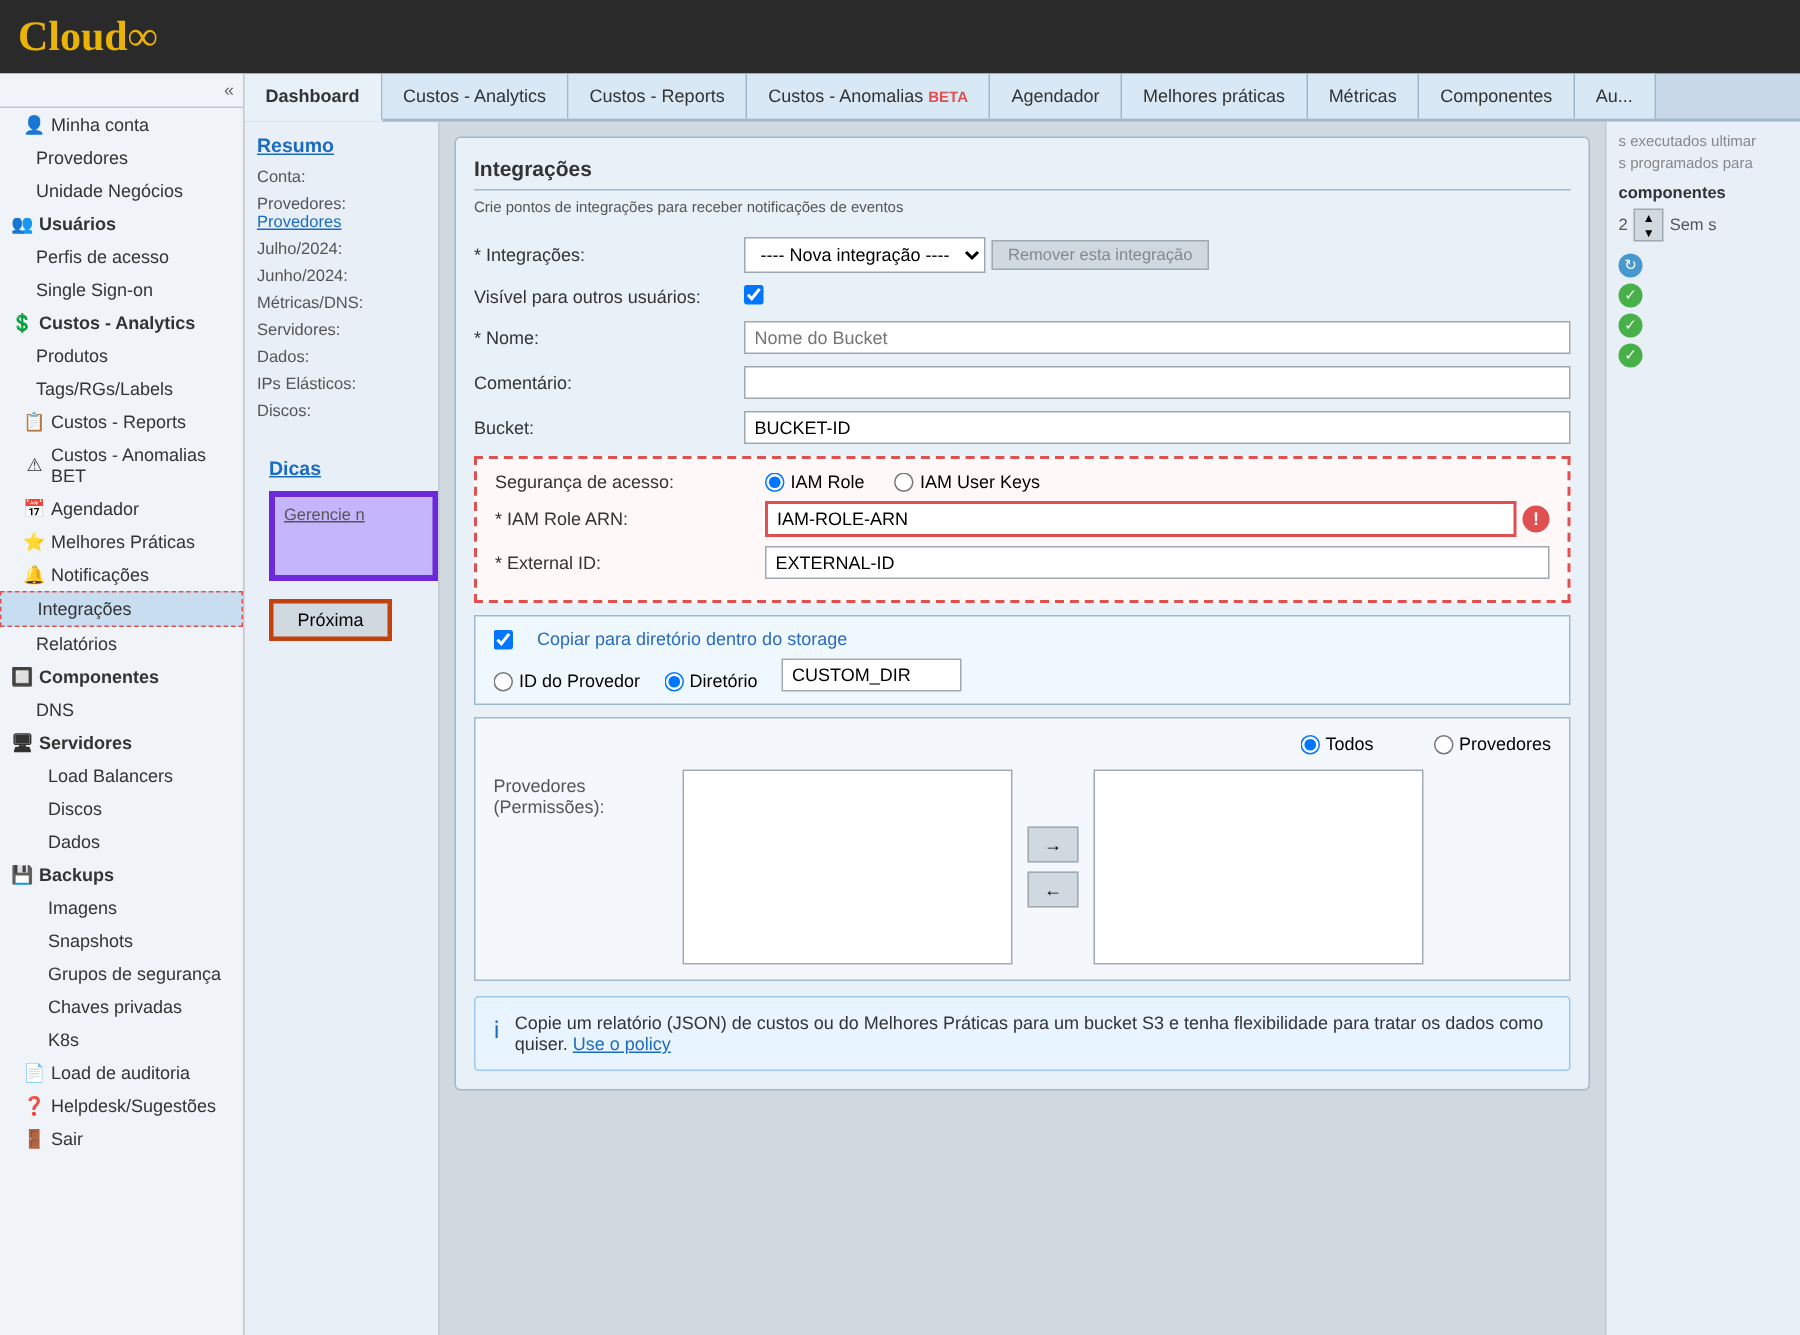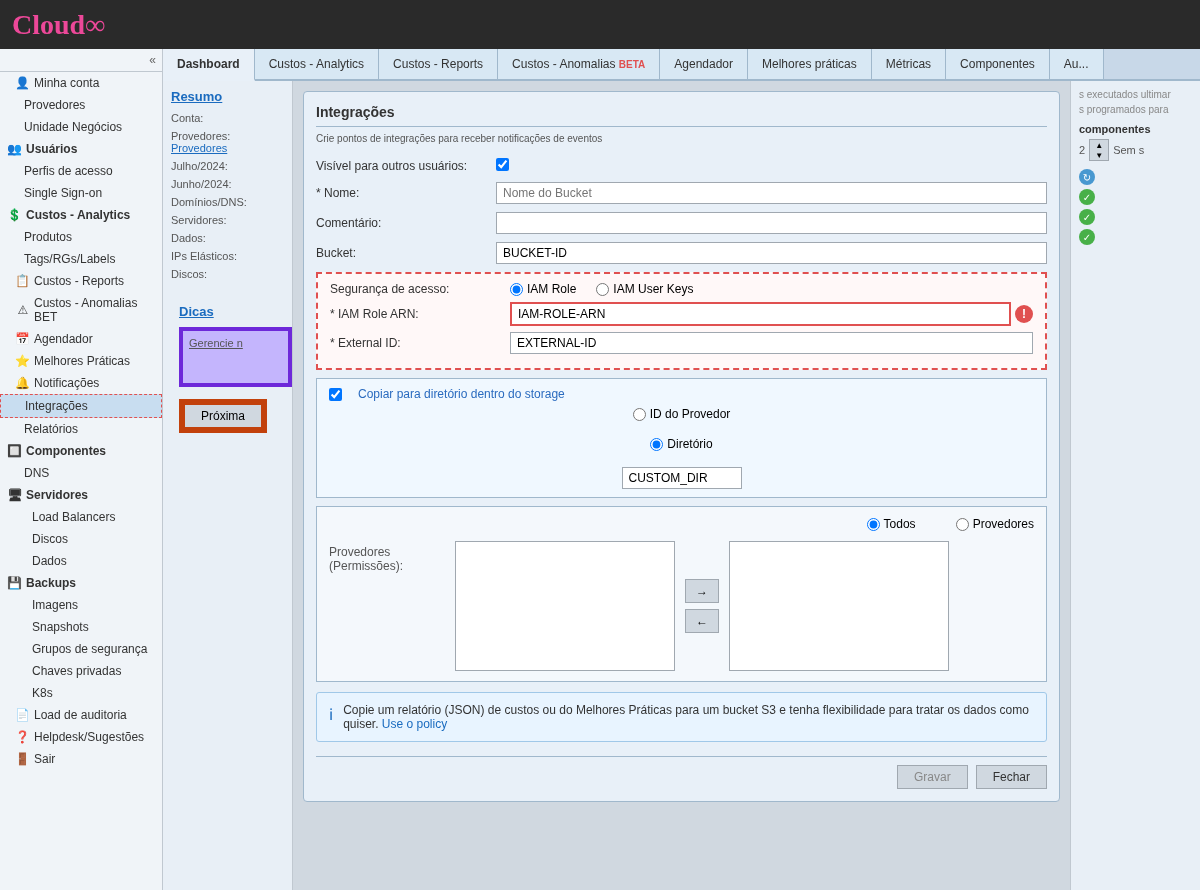--- a/index.html
+++ b/index.html
@@ -1,20 +1,20 @@
 <!DOCTYPE html>
 <html><head>
   <meta charset="utf-8">
   <style>
     * { box-sizing: border-box; margin: 0; padding: 0; }
     body { font-family: Arial, sans-serif; font-size: 12px; background: #d0d8e0; overflow: hidden; height: 890px; width: 1200px; }
 
     
     .header { background: #2a2a2a; height: 49px; display: flex; align-items: center; padding: 0 12px; }
-    .logo { color: #ec4899; font-size: 28px; font-weight: bold; font-family: Georgia, serif; }
+    .logo { color: #eab308; font-size: 28px; font-weight: bold; font-family: Georgia, serif; }
 
     
     .main-layout { display: flex; height: calc(890px - 49px); }
 
     
     .sidebar { width: 163px; background: #f0f4f8; border-right: 1px solid #c0c8d0; overflow-y: auto; flex-shrink: 0; }
     .sidebar-collapse-btn { text-align: right; padding: 4px 6px; border-bottom: 1px solid #c0c8d0; cursor: pointer; color: #666; }
     .sidebar-item { padding: 4px 8px 4px 16px; cursor: pointer; color: #333; display: flex; align-items: center; gap: 4px; }
     .sidebar-item.active { background: #c8ddf0; border: 1px dashed #e05050; }
     .sidebar-item.indent1 { padding-left: 24px; }
@@ -34,21 +34,21 @@
     
     .main-content { display: flex; flex: 1; overflow: hidden; }
 
     
     .left-panel { width: 130px; background: #e8eff6; border-right: 1px solid #c0c8d0; padding: 8px; flex-shrink: 0; overflow-y: auto; }
     .left-panel h3 { font-size: 13px; color: #1a6bbf; text-decoration: underline; margin-bottom: 8px; cursor: pointer; }
     .left-panel .label { color: #555; font-size: 11px; margin-top: 6px; }
     .left-panel .link { color: #1a6bbf; text-decoration: underline; cursor: pointer; font-size: 11px; }
     .left-panel .dicas { margin-top: 16px; }
     .dicas-box { background: #c4b5fd; border: 4px solid #6d28d9; padding: 6px; margin-top: 6px; min-height: 60px; font-size: 11px; color: #555; text-decoration: underline; }
-    .proxima-btn { margin-top: 12px; background: #d0d8e0; border: 6px solid #c2410c; padding: 4px 16px; cursor: pointer; font-size: 12px; display: block; text-align: center; }
+    .proxima-btn { margin-top: 12px; background: #d0d8e0; border: 3px solid #c2410c; padding: 4px 16px; cursor: pointer; font-size: 12px; display: block; text-align: center; }
 
     
     .right-panel { flex: 1; padding: 10px; overflow-y: auto; }
     .integrations-card { background: #e8f0f8; border: 1px solid #a0b8cc; border-radius: 4px; padding: 12px; }
     .integrations-title { font-size: 14px; font-weight: bold; color: #333; margin-bottom: 6px; border-bottom: 1px solid #a0b8cc; padding-bottom: 6px; }
     .integrations-subtitle { color: #555; font-size: 10px; margin-bottom: 14px; }
 
     .form-row { display: flex; align-items: center; margin-bottom: 8px; }
     .form-label { width: 180px; flex-shrink: 0; color: #333; font-size: 12px; }
     .form-control { flex: 1; }
@@ -63,36 +63,36 @@
     .security-row { display: flex; align-items: center; margin-bottom: 6px; }
     .security-label { width: 180px; flex-shrink: 0; color: #333; font-size: 12px; }
     .radio-group { display: flex; gap: 20px; align-items: center; }
     .radio-option { display: flex; align-items: center; gap: 4px; cursor: pointer; }
     .input-with-icon { display: flex; align-items: center; gap: 4px; flex: 1; }
     .input-with-icon input { flex: 1; padding: 3px 6px; border: 2px solid #e05050; font-size: 12px; background: #fff; }
     .error-icon { width: 18px; height: 18px; background: #e05050; border-radius: 50%; color: #fff; display: flex; align-items: center; justify-content: center; font-weight: bold; font-size: 12px; flex-shrink: 0; }
 
     
     .copy-dir-box { border: 1px solid #a0b8cc; padding: 8px 12px; margin-top: 8px; background: #f0f8ff; }
-    .copy-dir-row { display: flex; align-items: center; gap: 16px; flex-direction: column; }
+    .copy-dir-row { display: flex; align-items: flex-end; gap: 16px; }
     .copy-dir-label { display: flex; align-items: center; gap: 16px; color: #2a6bbf; font-size: 12px; margin-bottom: 6px; }
     .dir-input { padding: 3px 6px; border: 1px solid #a0a8b0; font-size: 12px; width: 120px; }
 
     
     .provedores-box { border: 1px solid #a0b8cc; padding: 10px 12px; margin-top: 8px; background: #f4f8fc; }
     .provedores-radio-row { display: flex; justify-content: flex-end; gap: 40px; margin-bottom: 10px; }
     .prov-row-label { color: #555; font-size: 12px; width: 120px; flex-shrink: 0; padding-top: 4px; }
     .list-box { width: 220px; height: 130px; border: 1px solid #a0a8b0; background: #fff; overflow-y: auto; }
     .transfer-btns { display: flex; flex-direction: column; gap: 6px; justify-content: center; align-items: center; padding: 0 4px; }
     .transfer-btn { padding: 4px 10px; background: #d0d8e0; border: 1px solid #a0a8b0; cursor: pointer; font-size: 12px; }
 
     
     .info-box { background: #e8f4ff; border: 1px solid #a0c8e8; padding: 10px 12px; margin-top: 10px; display: flex; gap: 10px; font-size: 12px; color: #333; border-radius: 3px; }
     .info-icon { color: #1a6bbf; font-size: 16px; flex-shrink: 0; }
-    .info-link { color: #1a6bbf; cursor: pointer; }
+    .info-link { color: #1a6bbf; text-decoration: underline; cursor: pointer; }
 
     
     .card-footer { display: flex; justify-content: flex-end; gap: 8px; margin-top: 14px; padding-top: 8px; border-top: 1px solid #a0b8cc; }
     .btn-gravar { padding: 4px 16px; background: #d0d8e0; border: 1px solid #a0a8b0; color: #888; cursor: pointer; font-size: 12px; }
     .btn-fechar { padding: 4px 16px; background: #d0d8e0; border: 1px solid #a0a8b0; color: #333; cursor: pointer; font-size: 12px; }
 
     
     .stats-panel { width: 130px; background: #e8eff6; border-left: 1px solid #c0c8d0; padding: 8px; flex-shrink: 0; font-size: 11px; color: #555; overflow-y: auto; }
     .stats-panel .section-title { font-weight: bold; color: #333; margin-bottom: 4px; }
     .stats-num { display: flex; align-items: center; gap: 4px; margin-bottom: 4px; }
@@ -242,40 +242,51 @@
 
     <div class="main-content">
 
       <div class="left-panel">
         <h3>Resumo</h3>
         <div class="label">Conta:</div>
         <div class="label">Provedores:</div>
         <div class="link">Provedores</div>
         <div class="label">Julho/2024:</div>
         <div class="label">Junho/2024:</div>
-        <div class="label">Domínios/DNS:</div>
+        <div class="label">Métricas/DNS:</div>
         <div class="label">Servidores:</div>
         <div class="label">Dados:</div>
         <div class="label">IPs Elásticos:</div>
         <div class="label">Discos:</div>
 
         <div class="dicas left-panel">
           <h3>Dicas</h3>
           <div class="dicas-box">
             <span>Gerencie n</span>
           </div>
           <button class="proxima-btn">Próxima</button>
         </div>
       </div>
 
       <div class="right-panel">
         <div class="integrations-card">
           <div class="integrations-title">Integrações</div>
           <div class="integrations-subtitle">Crie pontos de integrações para receber notificações de eventos</div>
 
+          <div class="form-row">
+            <div class="form-label">* Integrações:</div>
+            <div class="form-control">
+              <div class="select-with-btn">
+                <select>
+                  <option>---- Nova integração ----</option>
+                </select>
+                <button class="btn-remove">Remover esta integração</button>
+              </div>
+            </div>
+          </div>
 
 
           <div class="form-row">
             <div class="form-label">Visível para outros usuários:</div>
             <div class="form-control">
               <input type="checkbox" checked="" style="">
             </div>
           </div>
 
           <div class="form-row">
@@ -374,24 +385,20 @@
           </div>
 
           <div class="info-box">
             <span class="info-icon">ℹ</span>
             <span>
               <span>Copie um relatório (JSON) de custos ou do Melhores Práticas para um bucket S3 e tenha flexibilidade para tratar os dados como quiser.</span>
               <a class="info-link">Use o policy</a>
             </span>
           </div>
 
-          <div class="card-footer">
-            <button class="btn-gravar">Gravar</button>
-            <button class="btn-fechar">Fechar</button>
-          </div>
         </div>
       </div>
 
       <div class="stats-panel">
         <div style="font-size:10px; color:#888; margin-bottom:4px;">s executados ultimar</div>
         <div style="font-size:10px; color:#888; margin-bottom:8px;">s programados para</div>
         <div class="section-title">componentes</div>
         <div class="stats-num">
           <span>2</span>
           <div class="stepper">

